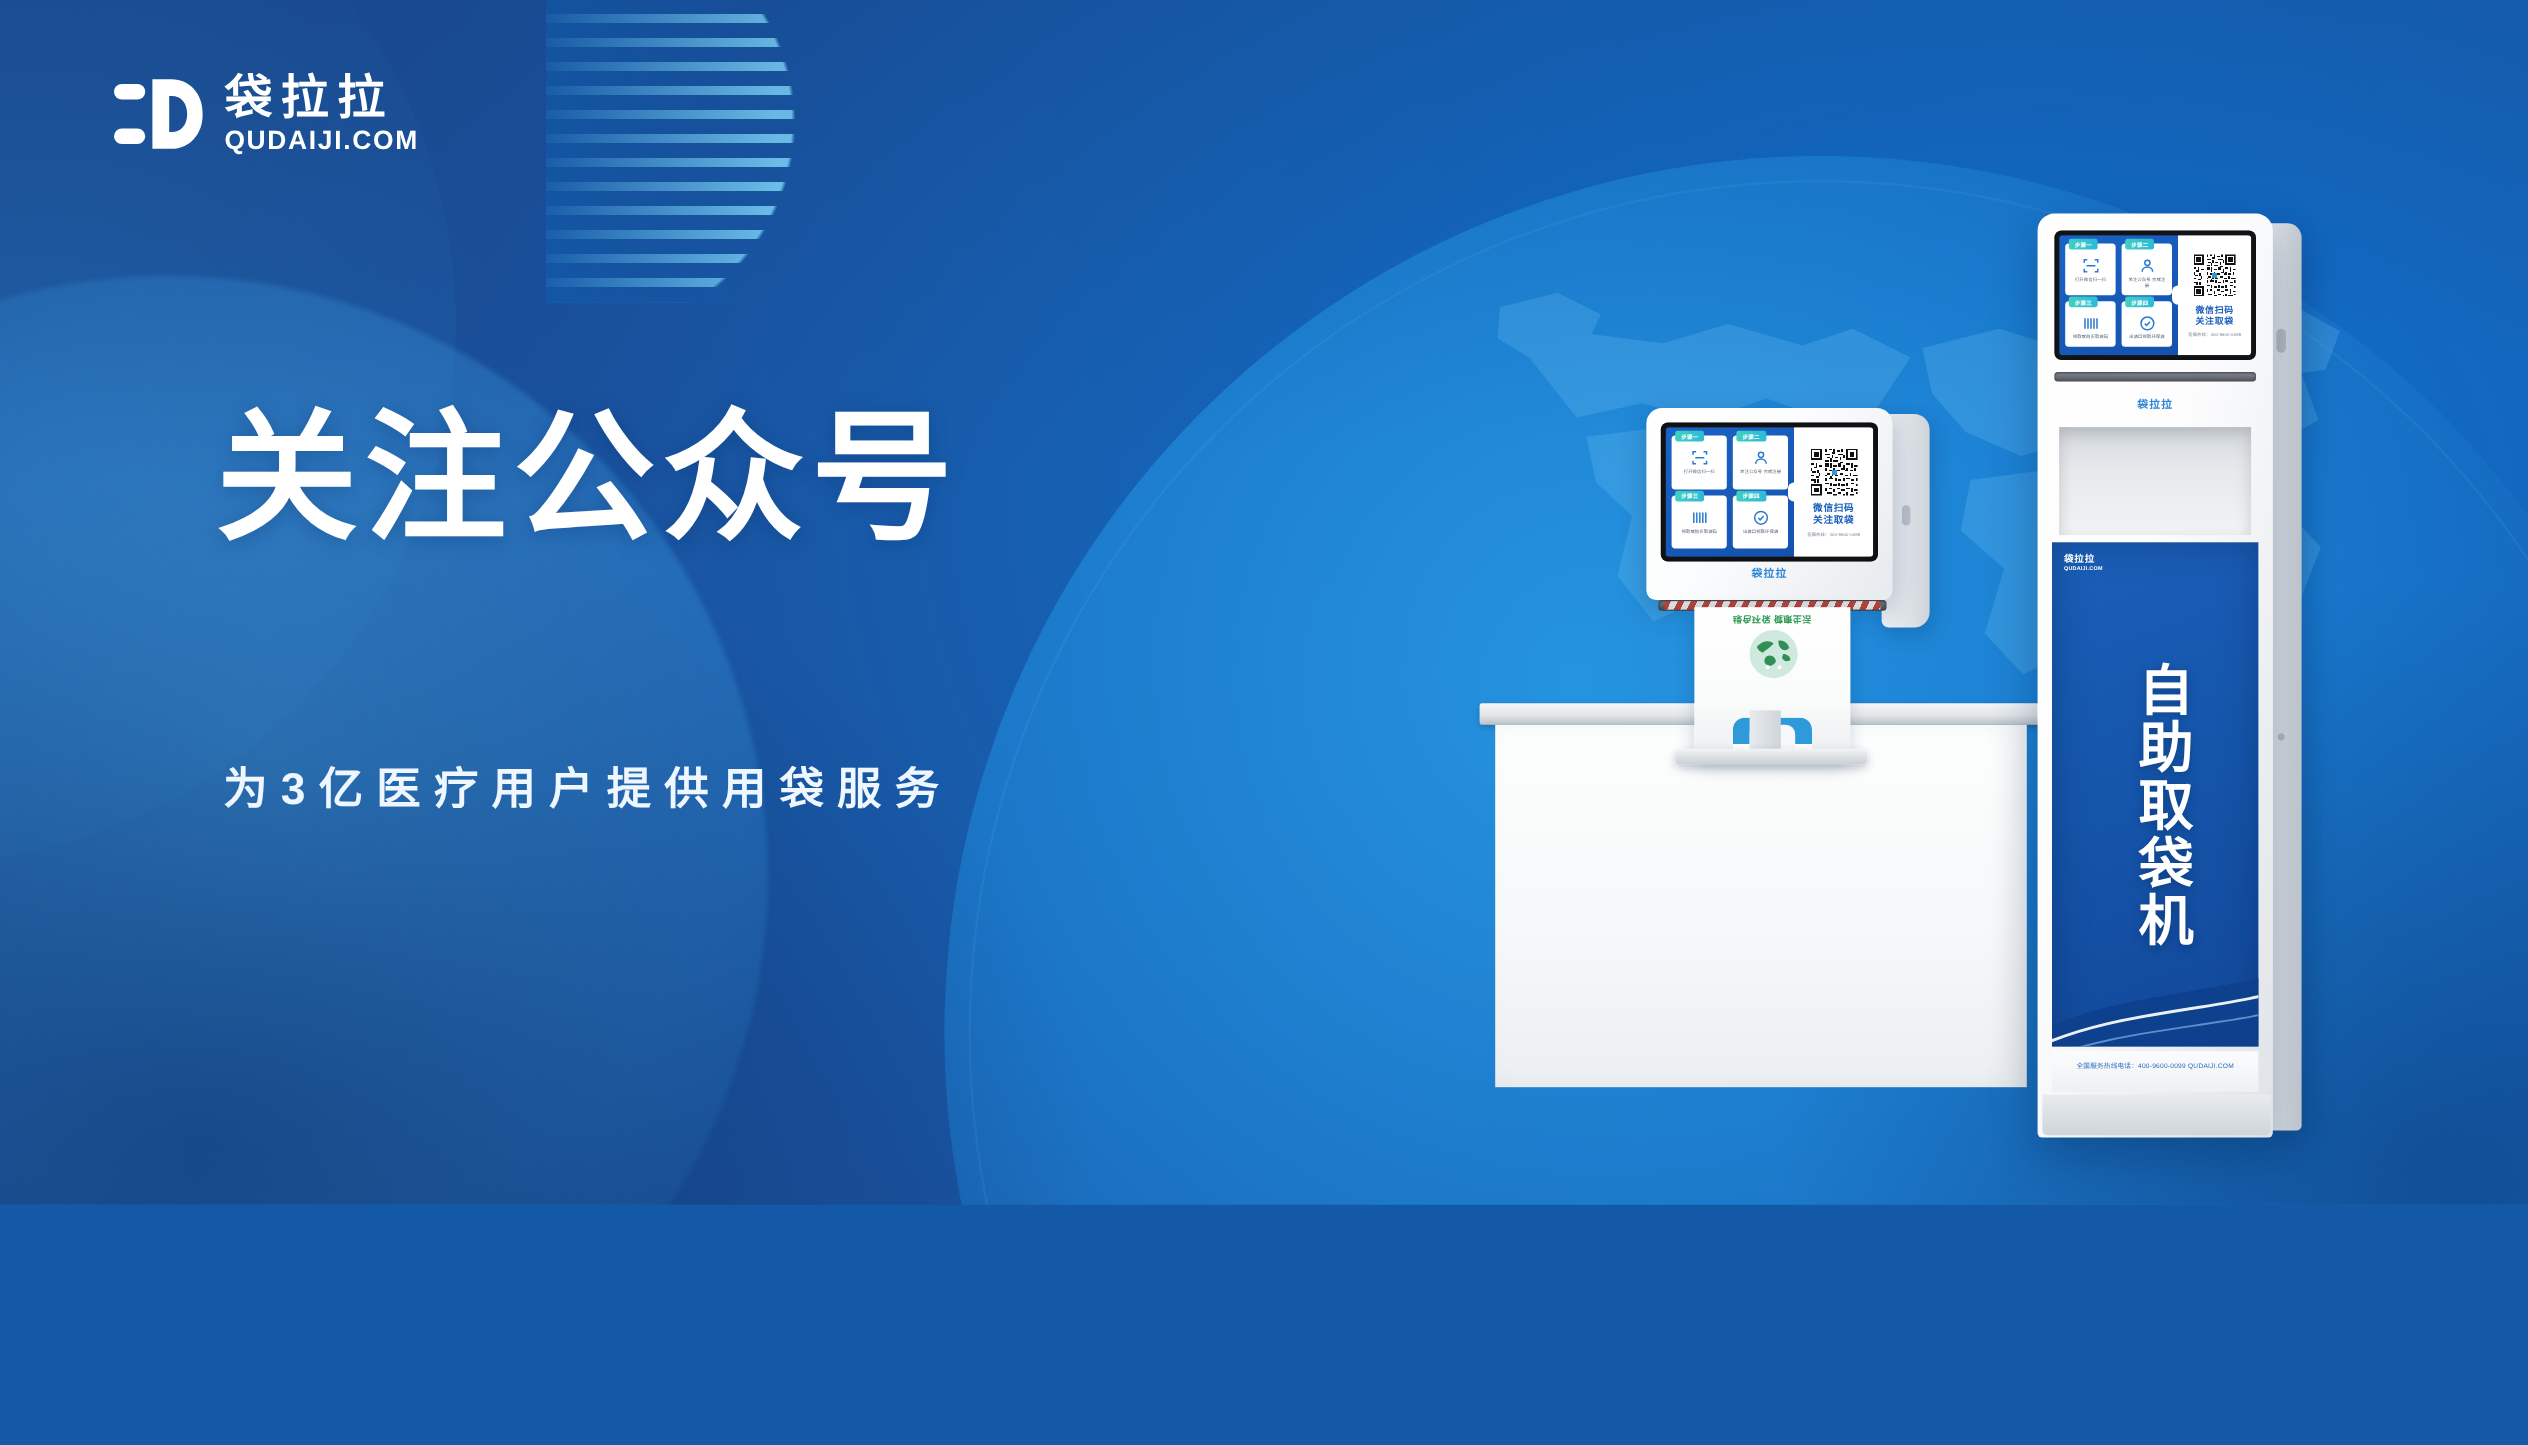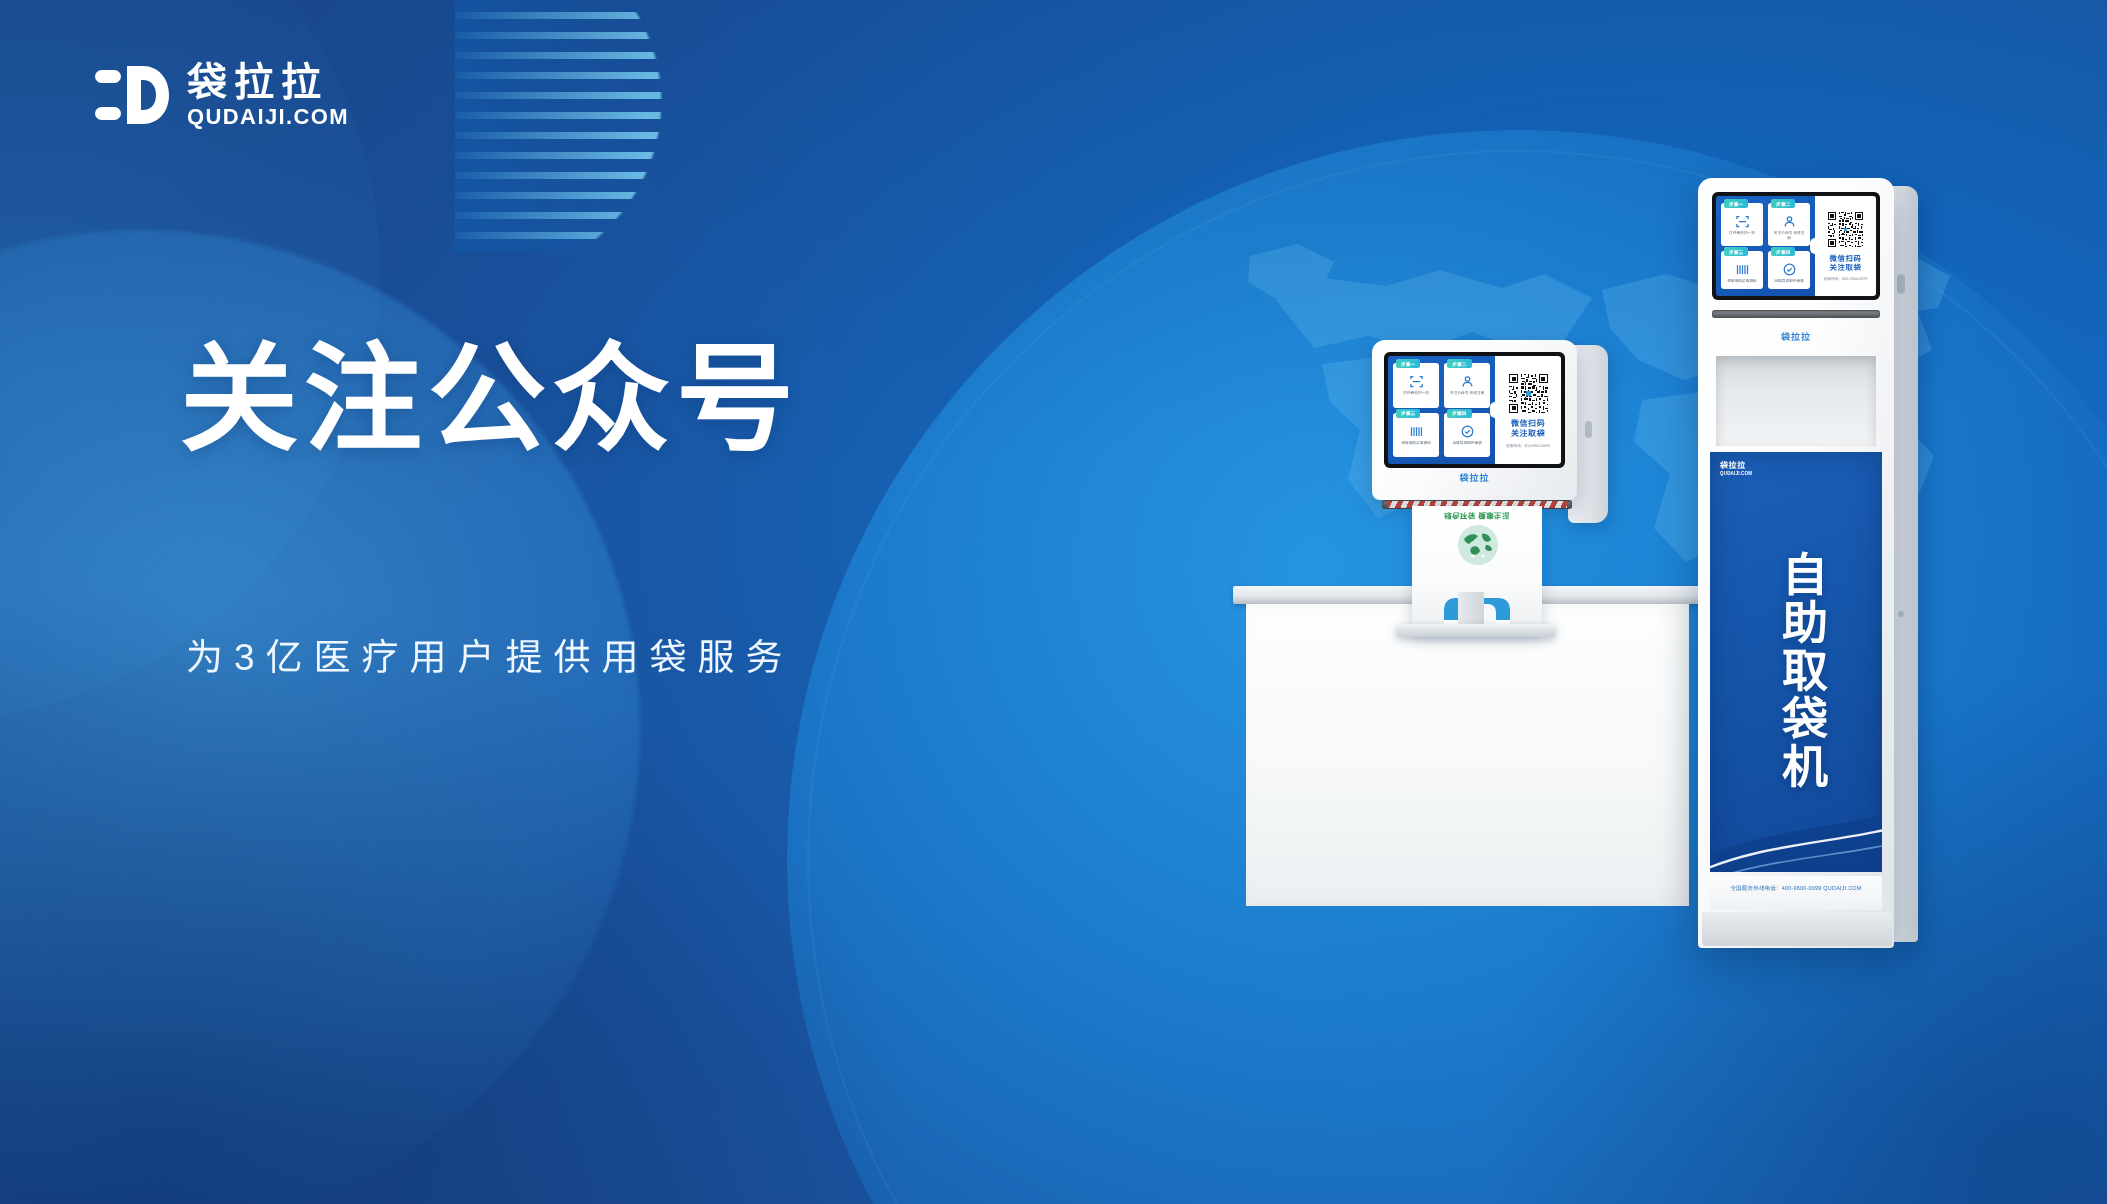--- a/index.html
+++ b/index.html
@@ -4,21 +4,21 @@
 <title>袋拉拉 环保袋取袋机</title>
 <style>
   html,body{margin:0;padding:0;}
   body{
     width:2107px;height:1204px;overflow:hidden;
     font-family:"Liberation Sans","DejaVu Sans",sans-serif;
     background:#1459a8;
   }
 
   
-  .stage{position:relative;width:2107px;height:1204px;overflow:hidden;
+  .stage{position:relative;width:2107px;height:1004px;overflow:hidden;
     background:
       radial-gradient(ellipse 1500px 1100px at 78% 42%, #1277cf 0%, #1268c0 28%, #175fb0 52%, #1a529e 78%, #1c4c92 100%);
   }
   .bg-layer{position:absolute;inset:0;pointer-events:none;}
 
   
   .vignette{
     position:absolute;inset:0;
     background:
       radial-gradient(ellipse 1200px 900px at 8% 95%, rgba(8,46,104,.55) 0%, rgba(8,46,104,0) 62%),
@@ -88,21 +88,21 @@
     font-size:118px;font-weight:700;color:#ffffff;letter-spacing:6px;
     line-height:1.18;white-space:nowrap;margin:0;
     text-shadow:0 3px 16px rgba(6,40,92,.28);
   }
   .h2{
     font-size:118px;font-weight:700;color:#ffffff;letter-spacing:4px;
     line-height:1.18;white-space:nowrap;margin:186px 0 0 0;
     text-shadow:0 3px 16px rgba(6,40,92,.28);
   }
   .sub{
-    font-size:37px;font-weight:400;color:#eef6ff;letter-spacing:11px;
+    font-size:37px;font-weight:700;color:#eef6ff;letter-spacing:11px;
     line-height:1;white-space:nowrap;margin:170px 0 0 6px;
   }
 
   
   .counter{position:absolute;left:1233px;top:586px;width:470px;height:330px;}
   .counter-top{
     position:absolute;left:0;top:0;width:470px;height:18px;
     background:linear-gradient(to bottom,#f4f6f8 0%,#e3e7ea 55%,#b9c0c6 100%);
     border-radius:2px;
     box-shadow:0 2px 5px rgba(0,0,0,.20);

